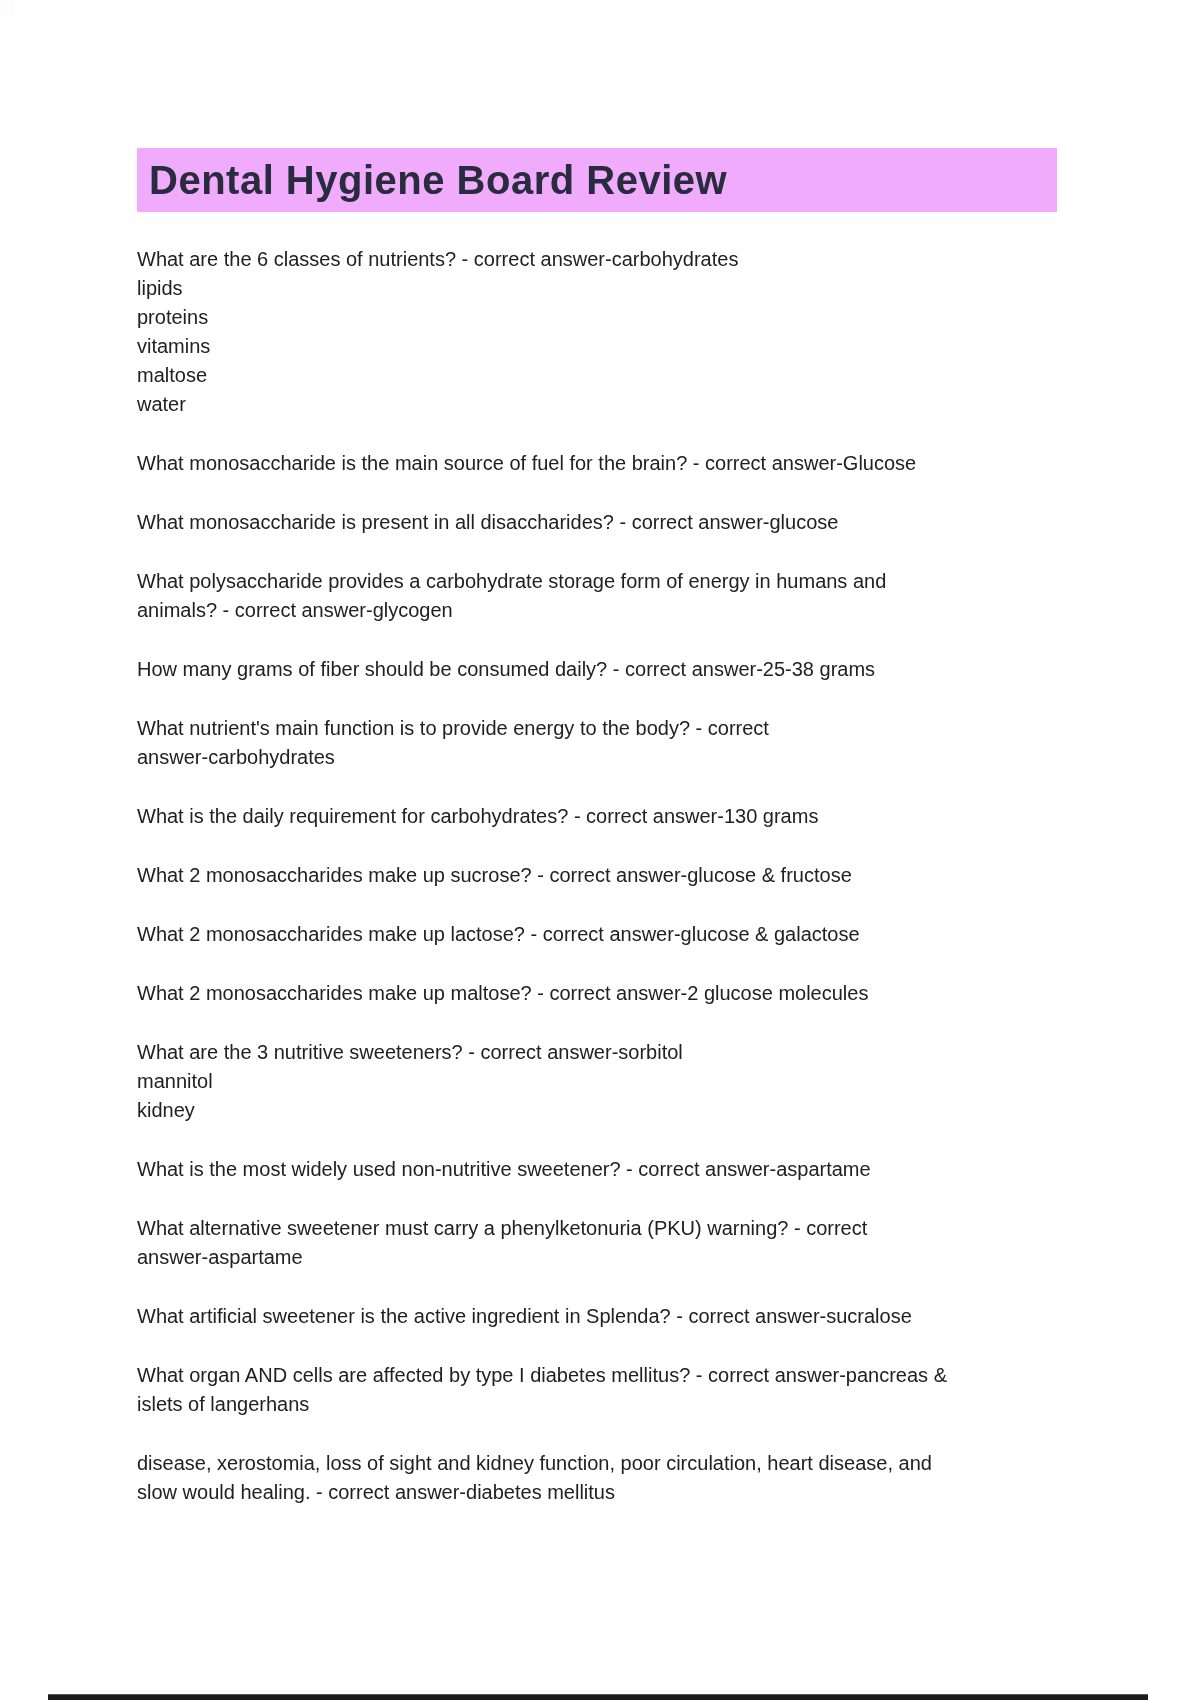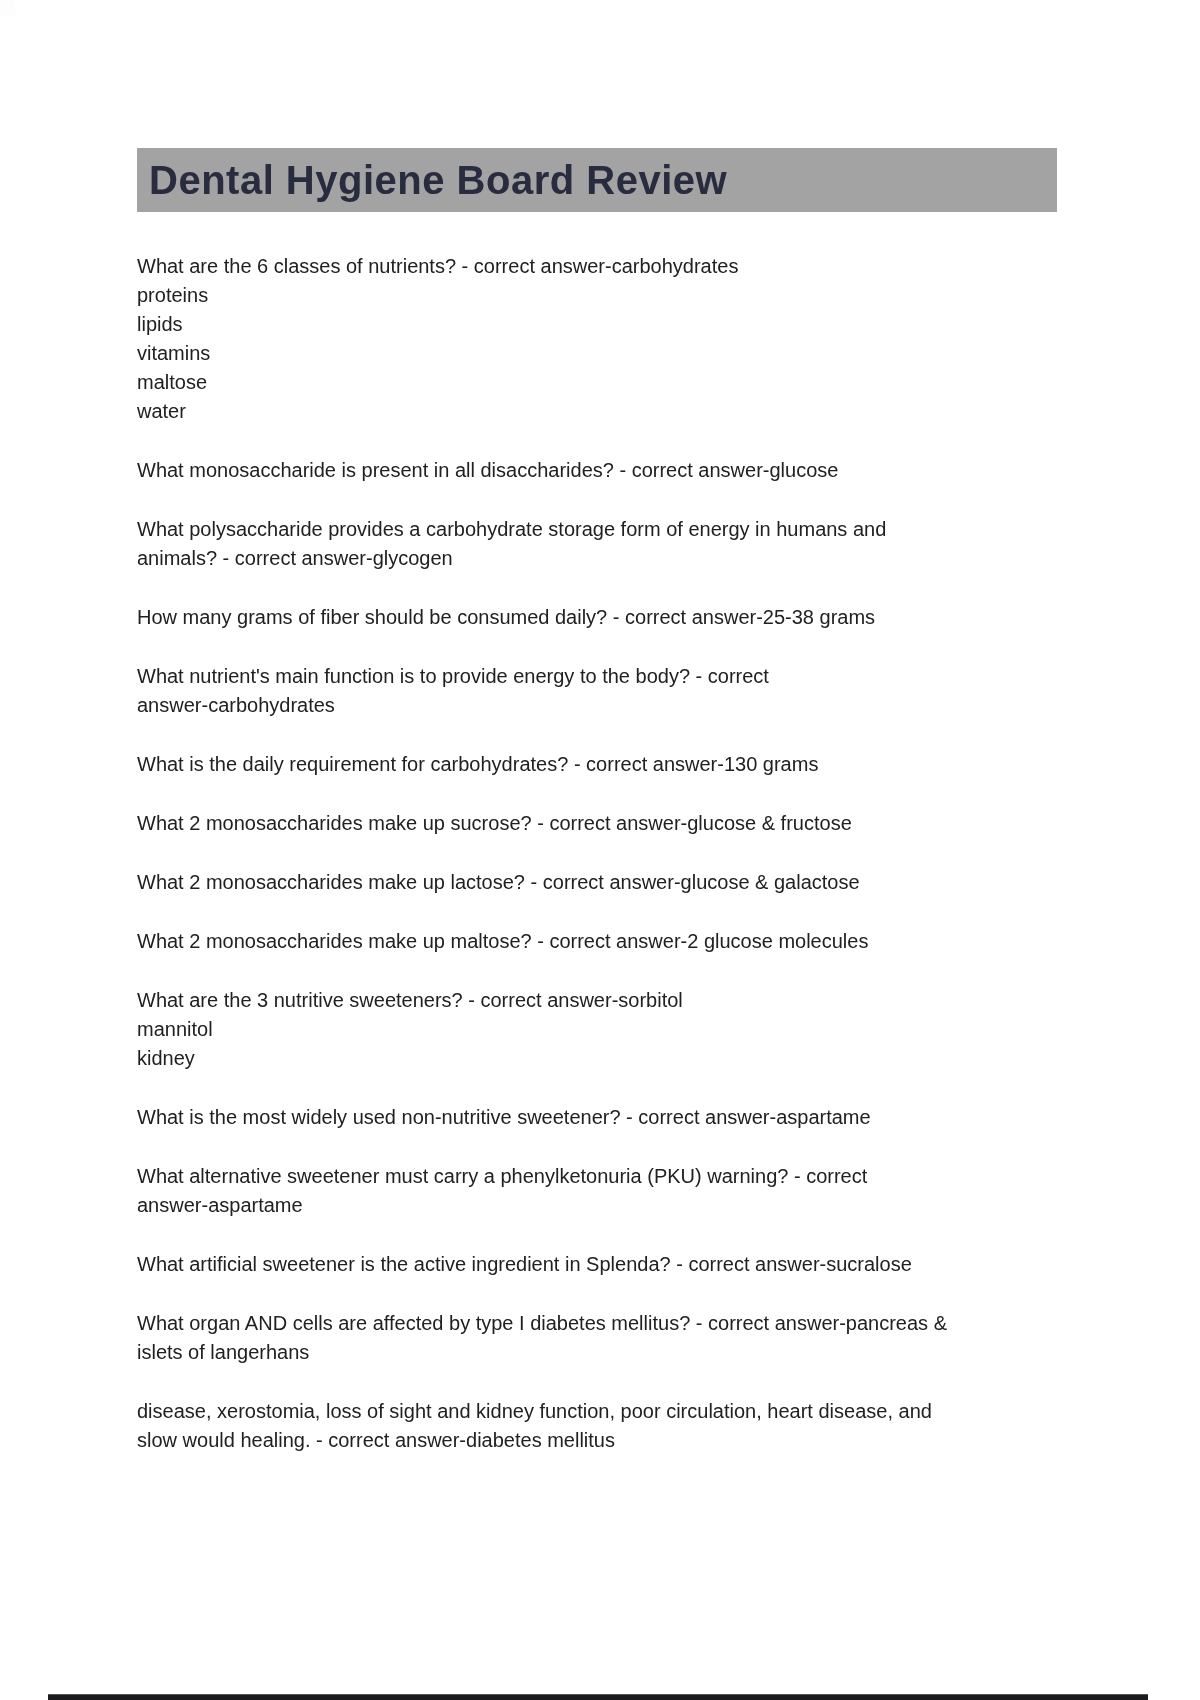--- a/index.html
+++ b/index.html
@@ -22,21 +22,21 @@
     width: 15px;
     height: 15px;
     background: #fdfdfe;
   }
   .title-band {
     position: absolute;
     left: 137px;
     top: 148px;
     width: 920px;
     height: 64px;
-    background: #a3a3a3;
+    background: #f0abfc;
     display: flex;
     align-items: center;
   }
   .title-band h1 {
     margin: 0;
     padding-left: 12px;
     font-size: 40px;
     font-weight: bold;
     letter-spacing: 0.5px;
     color: #282c3e;
@@ -45,21 +45,21 @@
   .content {
     position: absolute;
     left: 137px;
     top: 238px;
     width: 980px;
     color: #212121;
     font-size: 20px;
     line-height: 29px;
   }
   .qa-paragraph {
-    margin: 14px 0 30px 0;
+    margin: 7px 0 30px 0;
   }
   .qa-line {
     display: block;
     white-space: nowrap;
   }
   .footer-bar {
     position: absolute;
     left: 48px;
     right: 52px;
     top: 1694px;
@@ -74,25 +74,28 @@
 <div class="page">
   <div class="corner-artifact"></div>
 
   <div class="title-band">
     <h1>Dental Hygiene Board Review</h1>
   </div>
 
   <div class="content" id="qa-content">
       <div class="qa-paragraph">
         <span class="qa-line">What are the 6 classes of nutrients? - correct answer-carbohydrates</span>
+        <span class="qa-line">lipids</span>
         <span class="qa-line">proteins</span>
-        <span class="qa-line">lipids</span>
         <span class="qa-line">vitamins</span>
         <span class="qa-line">maltose</span>
         <span class="qa-line">water</span>
+      </div>
+      <div class="qa-paragraph">
+        <span class="qa-line">What monosaccharide is the main source of fuel for the brain? - correct answer-Glucose</span>
       </div>
       <div class="qa-paragraph">
         <span class="qa-line">What monosaccharide is present in all disaccharides? - correct answer-glucose</span>
       </div>
       <div class="qa-paragraph">
         <span class="qa-line">What polysaccharide provides a carbohydrate storage form of energy in humans and</span>
         <span class="qa-line">animals? - correct answer-glycogen</span>
       </div>
       <div class="qa-paragraph">
         <span class="qa-line">How many grams of fiber should be consumed daily? - correct answer-25-38 grams</span>

